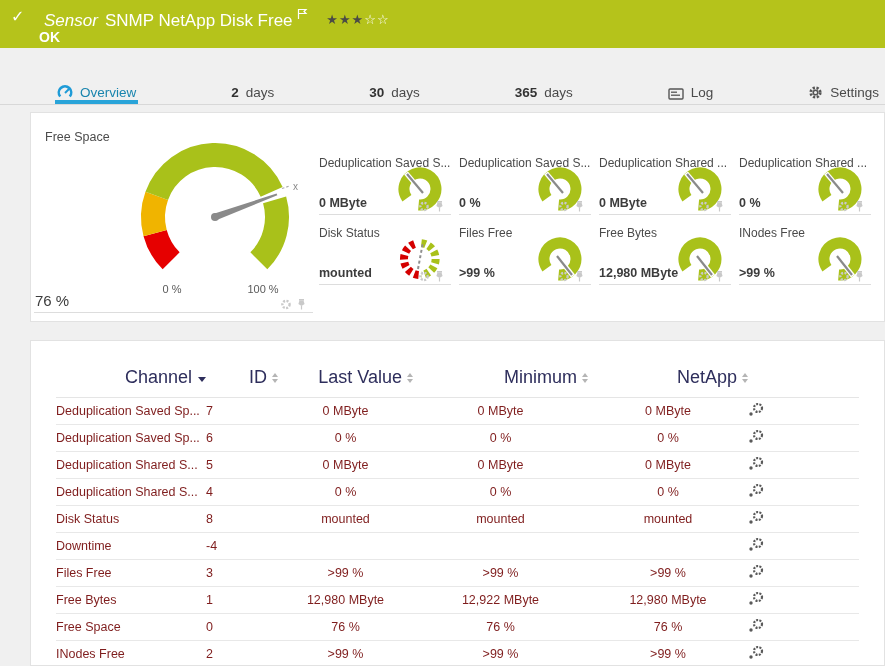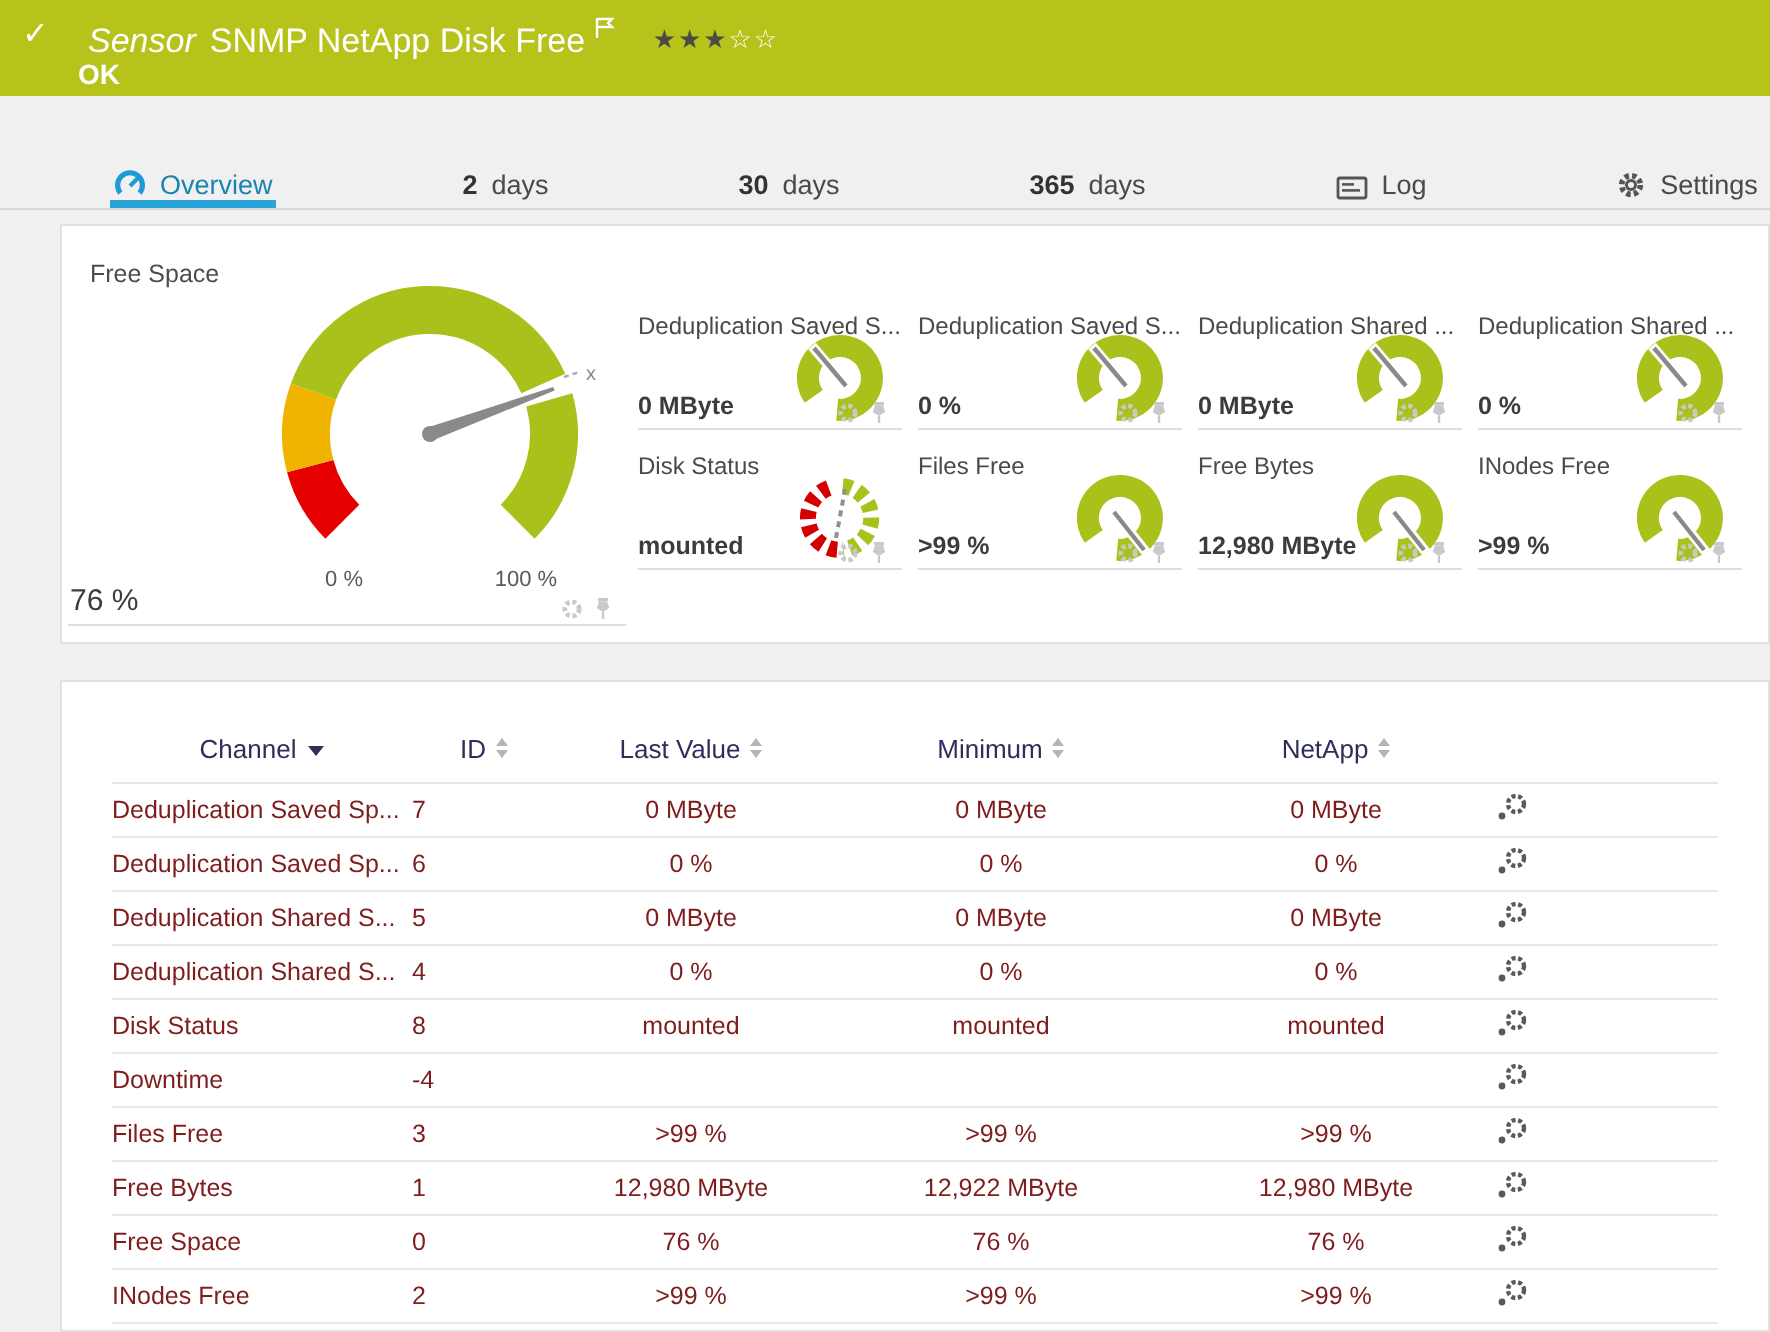--- a/index.html
+++ b/index.html
@@ -53,21 +53,21 @@
   .tile-title { position:absolute; left:0; top:1px; width:100%; font-size:12px; color:#4a4a4a;
                 white-space:nowrap; overflow:hidden; }
   .tile-value { position:absolute; left:0; bottom:4px; font-size:12.5px; font-weight:bold; color:#3c3c3c; }
   .tile .g { display:none; position:absolute; top:11px; right:3px; }
   .tile.kind-low .g-low { display:block; }
   .tile.kind-high .g-high { display:block; }
   .tile.kind-status .g-status { display:block; }
 
   
   table.ch { border-collapse:collapse; width:100%; table-layout:fixed; }
-  table.ch th { font-weight:normal; color:#2e2e5c; font-size:13px; text-align:center;
+  table.ch th { font-weight:normal; color:#2e2e5c; font-size:18px; text-align:right;
                 padding:0 0 9px 0; border-bottom:1px solid #e5e5e5; white-space:nowrap; cursor:pointer;margin-top:16px; }
   table.ch td { font-size:12.5px; color:#7f1d1d; height:27px; padding:0;
                 border-bottom:1px solid #e8e8e8; white-space:nowrap; overflow:hidden; }
   .col-channel { width:150px; }
   .col-id { width:72px; }
   .col-last { width:135px; }
   .col-min { width:175px; }
   .col-max { width:160px; }
   .col-icon { width:auto; }
   th.center, td.center { text-align:center; }

